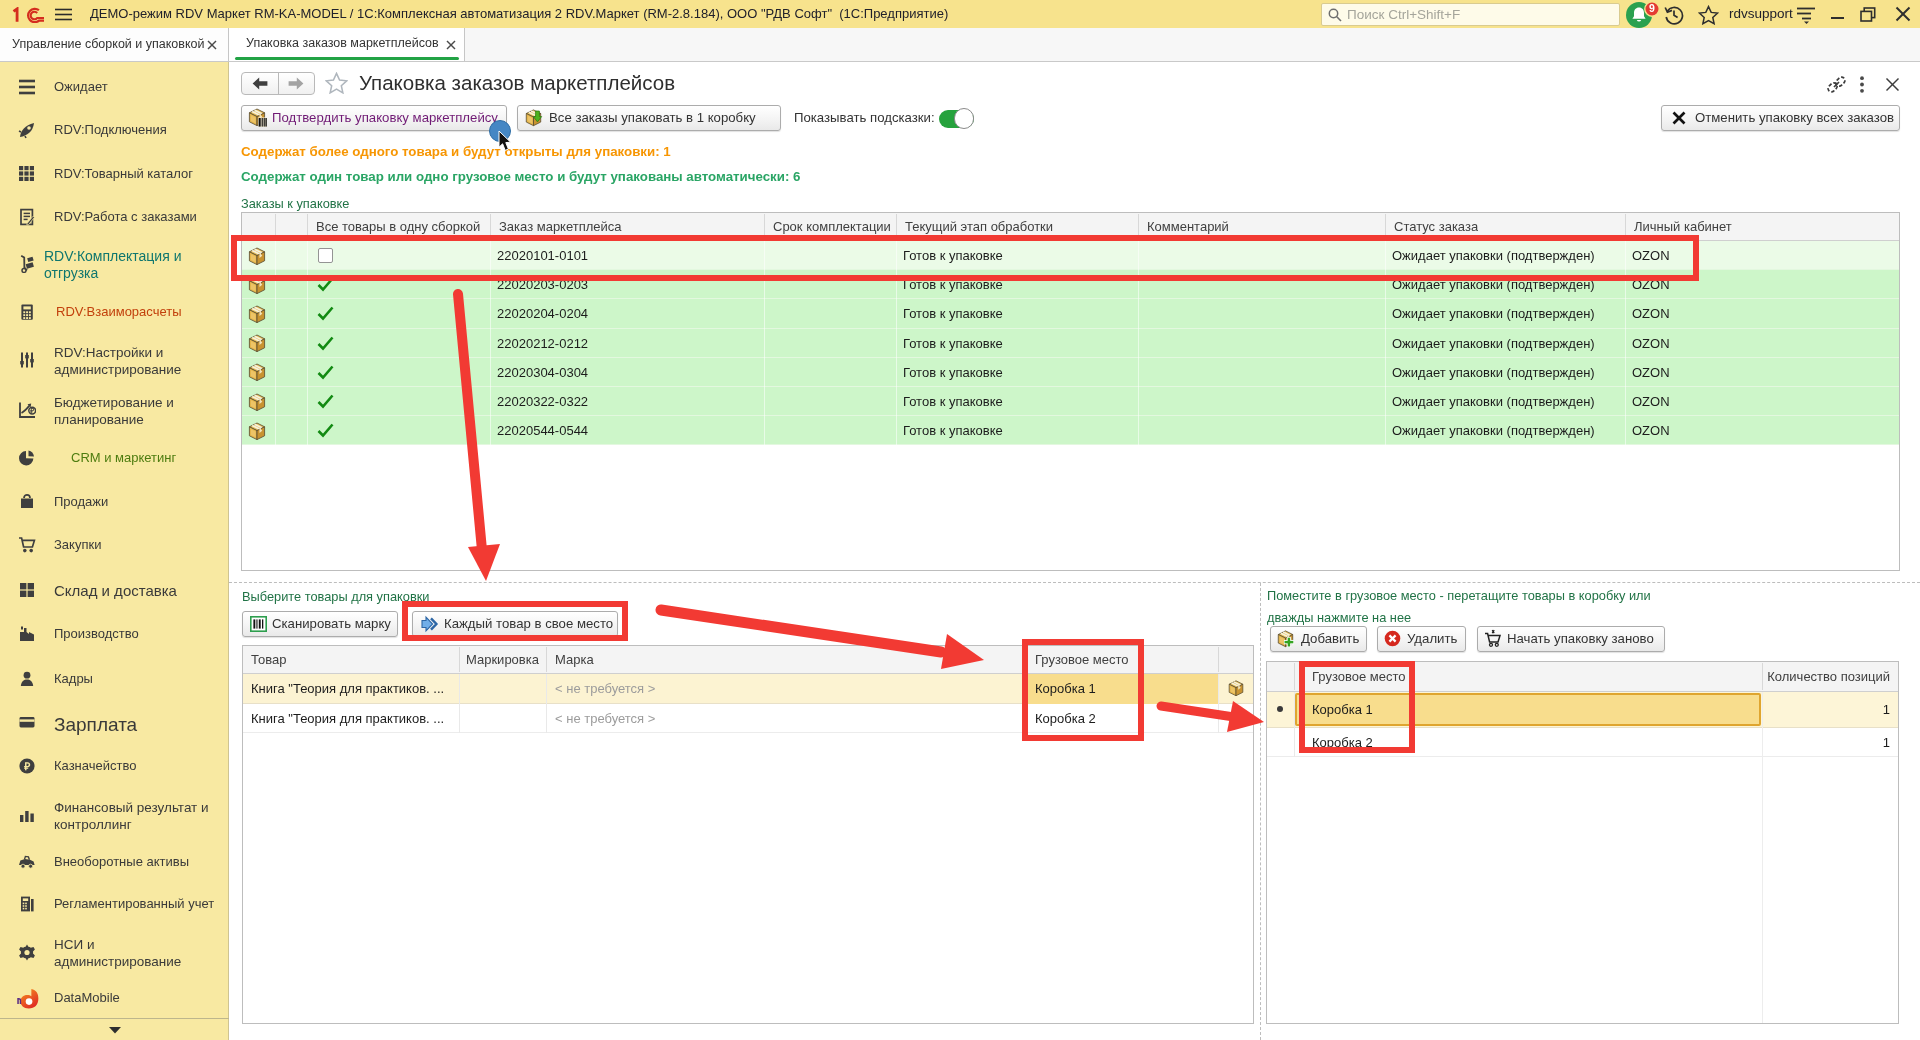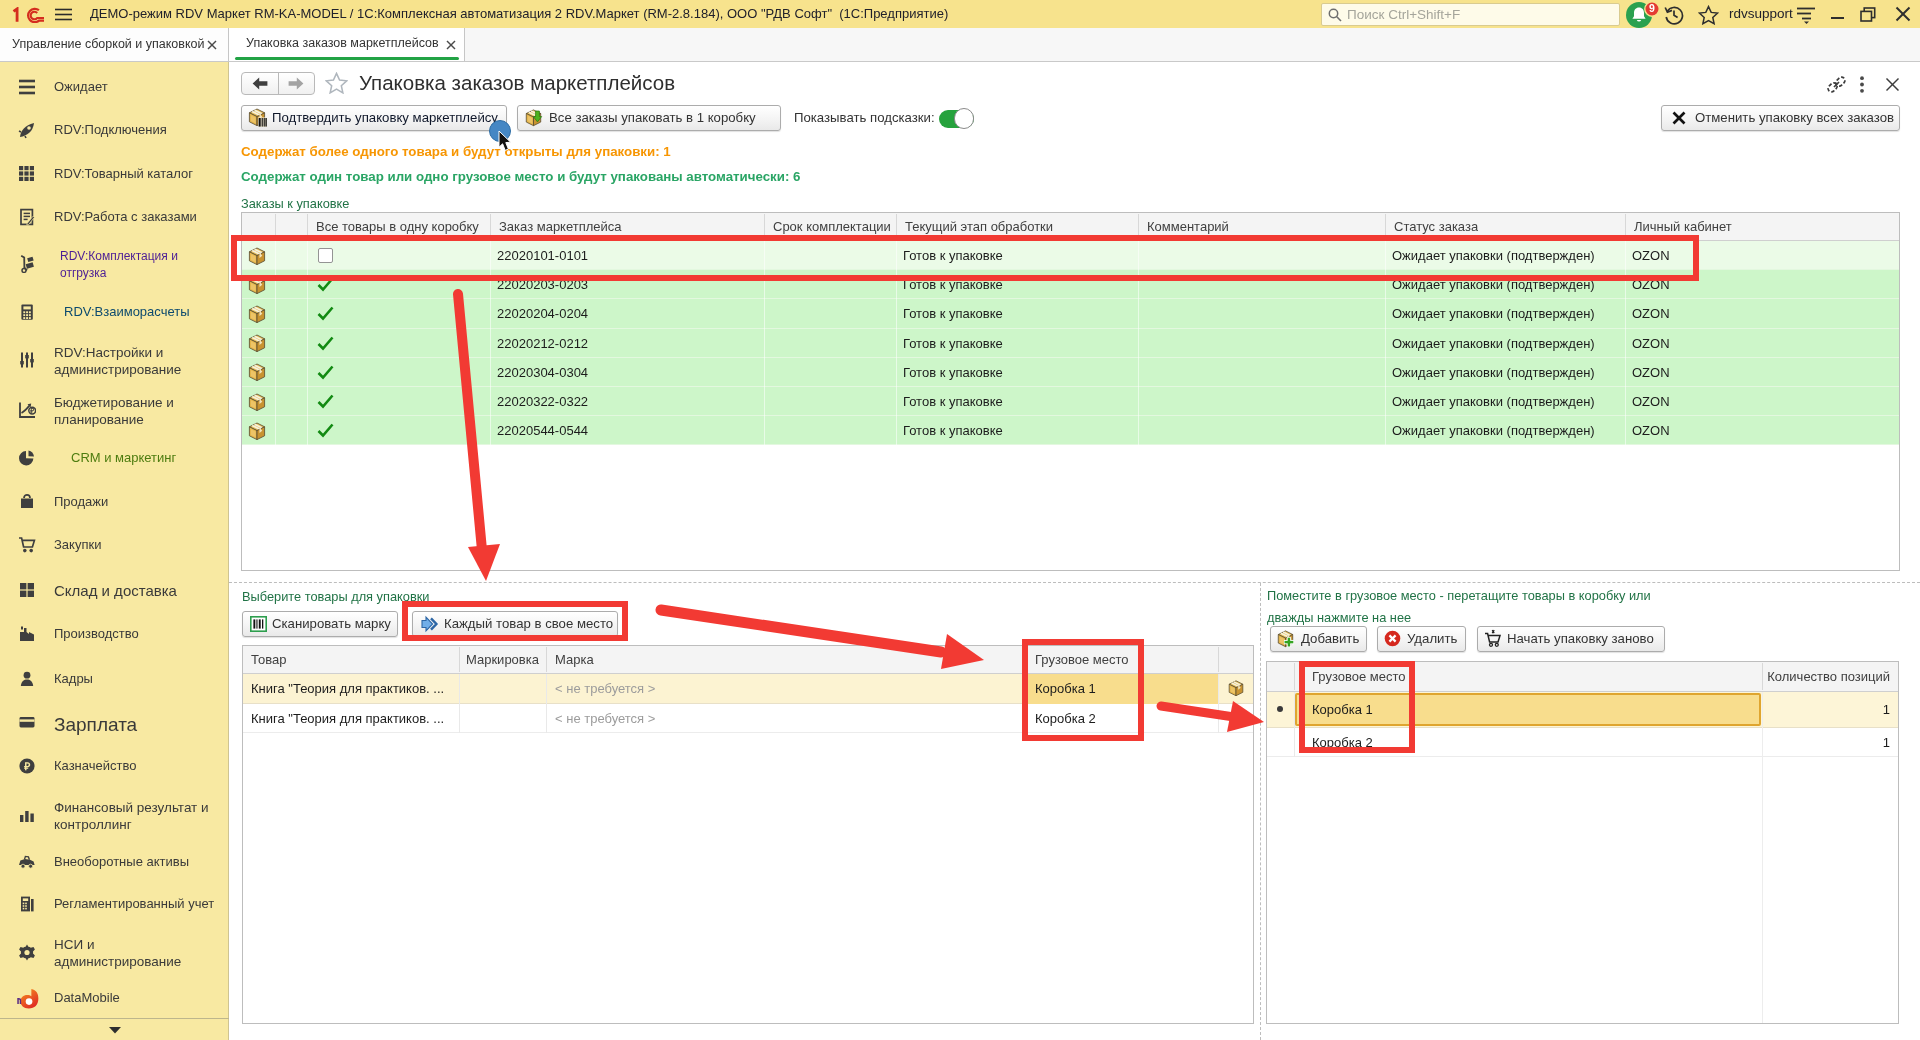--- a/index.html
+++ b/index.html
@@ -128,35 +128,35 @@
     <line x1="5.6" y1="11.4" x2="9.6" y2="11.4" stroke="#3f3f3f" stroke-width="1.5"></line>
     <path d="M10.6,16.6 L16.4,9.4 L15,8.2 L9.2,15.4 L8.8,17 Z" fill="#3f3f3f" stroke="#f8e9a2" stroke-width="0.7"></path>
   </svg>
 <div class="a" style="left:54px;top:208.5px;font-size:13px;color:#3a3a3a;white-space:nowrap">RDV:Работа с заказами</div>
 <svg class="a" style="left:18px;top:255px" width="18" height="18" viewBox="0 0 18 18">
     <path d="M3.2,0.8 L6.2,2.6 L6.4,12.6 L9,15.4" fill="none" stroke="#3f3f3f" stroke-width="1.8"></path>
     <circle cx="6" cy="15.4" r="2" fill="none" stroke="#3f3f3f" stroke-width="1.5"></circle>
     <rect x="8.2" y="8.2" width="7.2" height="4.6" fill="#3f3f3f" transform="rotate(-16 11.8 10.5)"></rect>
     <rect x="9.6" y="2.4" width="5.6" height="4" fill="#3f3f3f" transform="rotate(-16 12.4 4.4)"></rect>
   </svg>
-<div class="a" style="left:60px;top:247.5px;font-size:12px;line-height:17px;color:#4c1d95;white-space:nowrap">RDV:Комплектация и<br>отгрузка</div>
+<div class="a" style="left:44px;top:247.5px;font-size:14px;line-height:17px;color:#0f766e;white-space:nowrap">RDV:Комплектация и<br>отгрузка</div>
 <svg class="a" style="left:18px;top:303px" width="18" height="18" viewBox="0 0 18 18">
     <rect x="3.4" y="1.4" width="11.4" height="15.4" rx="1" fill="#3f3f3f"></rect>
     <rect x="5.4" y="3.4" width="7.4" height="3" fill="#f8e9a2"></rect>
     <rect x="5.3" y="8.3" width="1.9" height="1.9" fill="#f8e9a2"></rect>
     <rect x="8.1" y="8.3" width="1.9" height="1.9" fill="#f8e9a2"></rect>
     <rect x="10.899999999999999" y="8.3" width="1.9" height="1.9" fill="#f8e9a2"></rect>
     <rect x="5.3" y="11.200000000000001" width="1.9" height="1.9" fill="#f8e9a2"></rect>
     <rect x="8.1" y="11.200000000000001" width="1.9" height="1.9" fill="#f8e9a2"></rect>
     <rect x="10.899999999999999" y="11.200000000000001" width="1.9" height="1.9" fill="#f8e9a2"></rect>
     <rect x="5.3" y="14.100000000000001" width="1.9" height="1.9" fill="#f8e9a2"></rect>
     <rect x="8.1" y="14.100000000000001" width="1.9" height="1.9" fill="#f8e9a2"></rect>
     <rect x="10.899999999999999" y="14.100000000000001" width="1.9" height="1.9" fill="#f8e9a2"></rect>
   </svg>
-<div class="a" style="left:64px;top:304px;font-size:13px;color:#0c4a6e;white-space:nowrap">RDV:Взаиморасчеты</div>
+<div class="a" style="left:56px;top:304px;font-size:13px;color:#c2410c;white-space:nowrap">RDV:Взаиморасчеты</div>
 <svg class="a" style="left:18px;top:351px" width="18" height="18" viewBox="0 0 18 18">
     <line x1="4" y1="1.5" x2="4" y2="16.5" stroke="#3f3f3f" stroke-width="2"></line>
     <line x1="9" y1="1.5" x2="9" y2="16.5" stroke="#3f3f3f" stroke-width="2"></line>
     <line x1="14" y1="1.5" x2="14" y2="16.5" stroke="#3f3f3f" stroke-width="2"></line>
     <rect x="2.2" y="10" width="3.6" height="3.4" fill="#3f3f3f"></rect>
     <rect x="7.2" y="4" width="3.6" height="3.4" fill="#3f3f3f"></rect>
     <rect x="12.2" y="8" width="3.6" height="3.4" fill="#3f3f3f"></rect>
   </svg>
 <div class="a" style="left:54px;top:343.5px;font-size:13.5px;line-height:17px;color:#3a3a3a;white-space:nowrap">RDV:Настройки и<br>администрирование</div>
 <svg class="a" style="left:18px;top:401px" width="18" height="18" viewBox="0 0 18 18">
@@ -292,21 +292,21 @@
 <polygon points="17.6,5.8 10,9.6 10,18.6 17.6,14.8" fill="#c89330" stroke="#55492e" stroke-width="0.8"></polygon>
 <polyline points="13.2,6.4 13.2,10.4 14.8,9.2" stroke="#f0e3bd" stroke-width="1.5" fill="none"></polyline>
 <rect x="11" y="10.5" width="9" height="9.5" fill="#fdf6dd"></rect>
     <g fill="#111">
       <rect x="11.6" y="11" width="2.1" height="8.6"></rect>
       <rect x="14.6" y="11" width="1.2" height="8.6"></rect>
       <rect x="16.6" y="11" width="1.2" height="8.6"></rect>
       <rect x="18.4" y="11" width="1.4" height="8.6"></rect>
     </g>
   </svg>
-<div class="a" style="left:272px;top:105px;height:30px;line-height:26px;font-size:13.2px;color:#0f172a;white-space:nowrap">Подтвердить упаковку маркетплейсу</div>
+<div class="a" style="left:272px;top:105px;height:30px;line-height:26px;font-size:13.2px;color:#701a75;white-space:nowrap">Подтвердить упаковку маркетплейсу</div>
 <div class="btn" style="left:517px;top:105px;width:264px;height:26px"></div>
 <svg class="a" style="left:524px;top:108px" width="19" height="19" viewBox="0 0 20 20">
 <polygon points="10,2 17.6,5.8 10,9.6 2.4,5.8" fill="#e8c05c" stroke="#55492e" stroke-width="0.8"></polygon>
 <polyline points="5.2,4.4 12.8,8.2" stroke="#f6f1dd" stroke-width="1.7" fill="none"></polyline>
 <polyline points="7.6,3.2 15.2,7" stroke="#f6f1dd" stroke-width="1.7" fill="none"></polyline>
 <polygon points="2.4,5.8 10,9.6 10,18.6 2.4,14.8" fill="#e4b54b" stroke="#55492e" stroke-width="0.8"></polygon>
 <polygon points="4,8.2 8.6,10.5 8.6,16.2 4,13.9" fill="#edc467" stroke="none"></polygon>
 <polygon points="17.6,5.8 10,9.6 10,18.6 17.6,14.8" fill="#c89330" stroke="#55492e" stroke-width="0.8"></polygon>
 <polyline points="13.2,6.4 13.2,10.4 14.8,9.2" stroke="#f0e3bd" stroke-width="1.5" fill="none"></polyline>
 <path d="M12.2,3.2 L16.2,3.2 L16.2,9 L18.6,9 L14.2,14.6 L9.8,9 L12.2,9 Z" fill="#4db31e" stroke="#2c7a10" stroke-width="0.8"></path>
@@ -329,21 +329,21 @@
 <div class="a" style="left:241px;top:212px;width:1659px;height:359px;background:#fff;border:1px solid #bdbdbd"></div>
 <div class="a" style="left:242px;top:213px;width:1657px;height:28px;background:#f4f4f4;border-bottom:1px solid #cfcfcf"></div>
 <div class="a" style="left:274.5px;top:214px;width:1px;height:25px;background:#d8d8d8"></div>
 <div class="a" style="left:307px;top:214px;width:1px;height:25px;background:#d8d8d8"></div>
 <div class="a" style="left:490px;top:214px;width:1px;height:25px;background:#d8d8d8"></div>
 <div class="a" style="left:764px;top:214px;width:1px;height:25px;background:#d8d8d8"></div>
 <div class="a" style="left:896px;top:214px;width:1px;height:25px;background:#d8d8d8"></div>
 <div class="a" style="left:1138px;top:214px;width:1px;height:25px;background:#d8d8d8"></div>
 <div class="a" style="left:1385px;top:214px;width:1px;height:25px;background:#d8d8d8"></div>
 <div class="a" style="left:1625px;top:214px;width:1px;height:25px;background:#d8d8d8"></div>
-<div class="hdrc" style="left:316px;top:213px;height:28px;line-height:28px">Все товары в одну коробку</div>
+<div class="hdrc" style="left:316px;top:213px;height:28px;line-height:28px">Все товары в одну сборкой</div>
 <div class="hdrc" style="left:499px;top:213px;height:28px;line-height:28px">Заказ маркетплейса</div>
 <div class="hdrc" style="left:773px;top:213px;height:28px;line-height:28px">Срок комплектации</div>
 <div class="hdrc" style="left:905px;top:213px;height:28px;line-height:28px">Текущий этап обработки</div>
 <div class="hdrc" style="left:1147px;top:213px;height:28px;line-height:28px">Комментарий</div>
 <div class="hdrc" style="left:1394px;top:213px;height:28px;line-height:28px">Статус заказа</div>
 <div class="hdrc" style="left:1634px;top:213px;height:28px;line-height:28px">Личный кабинет</div>
 <div class="a" style="left:242px;top:241.0px;width:1657px;height:29.2px;background:#ebfbe7;border-bottom:1px solid #e3f8df"></div>
 <svg class="a" style="left:247px;top:245.5px" width="20" height="20" viewBox="0 0 20 20">
 <polygon points="10,2 17.6,5.8 10,9.6 2.4,5.8" fill="#e8c05c" stroke="#55492e" stroke-width="0.8"></polygon>
 <polyline points="5.2,4.4 12.8,8.2" stroke="#f6f1dd" stroke-width="1.7" fill="none"></polyline>

